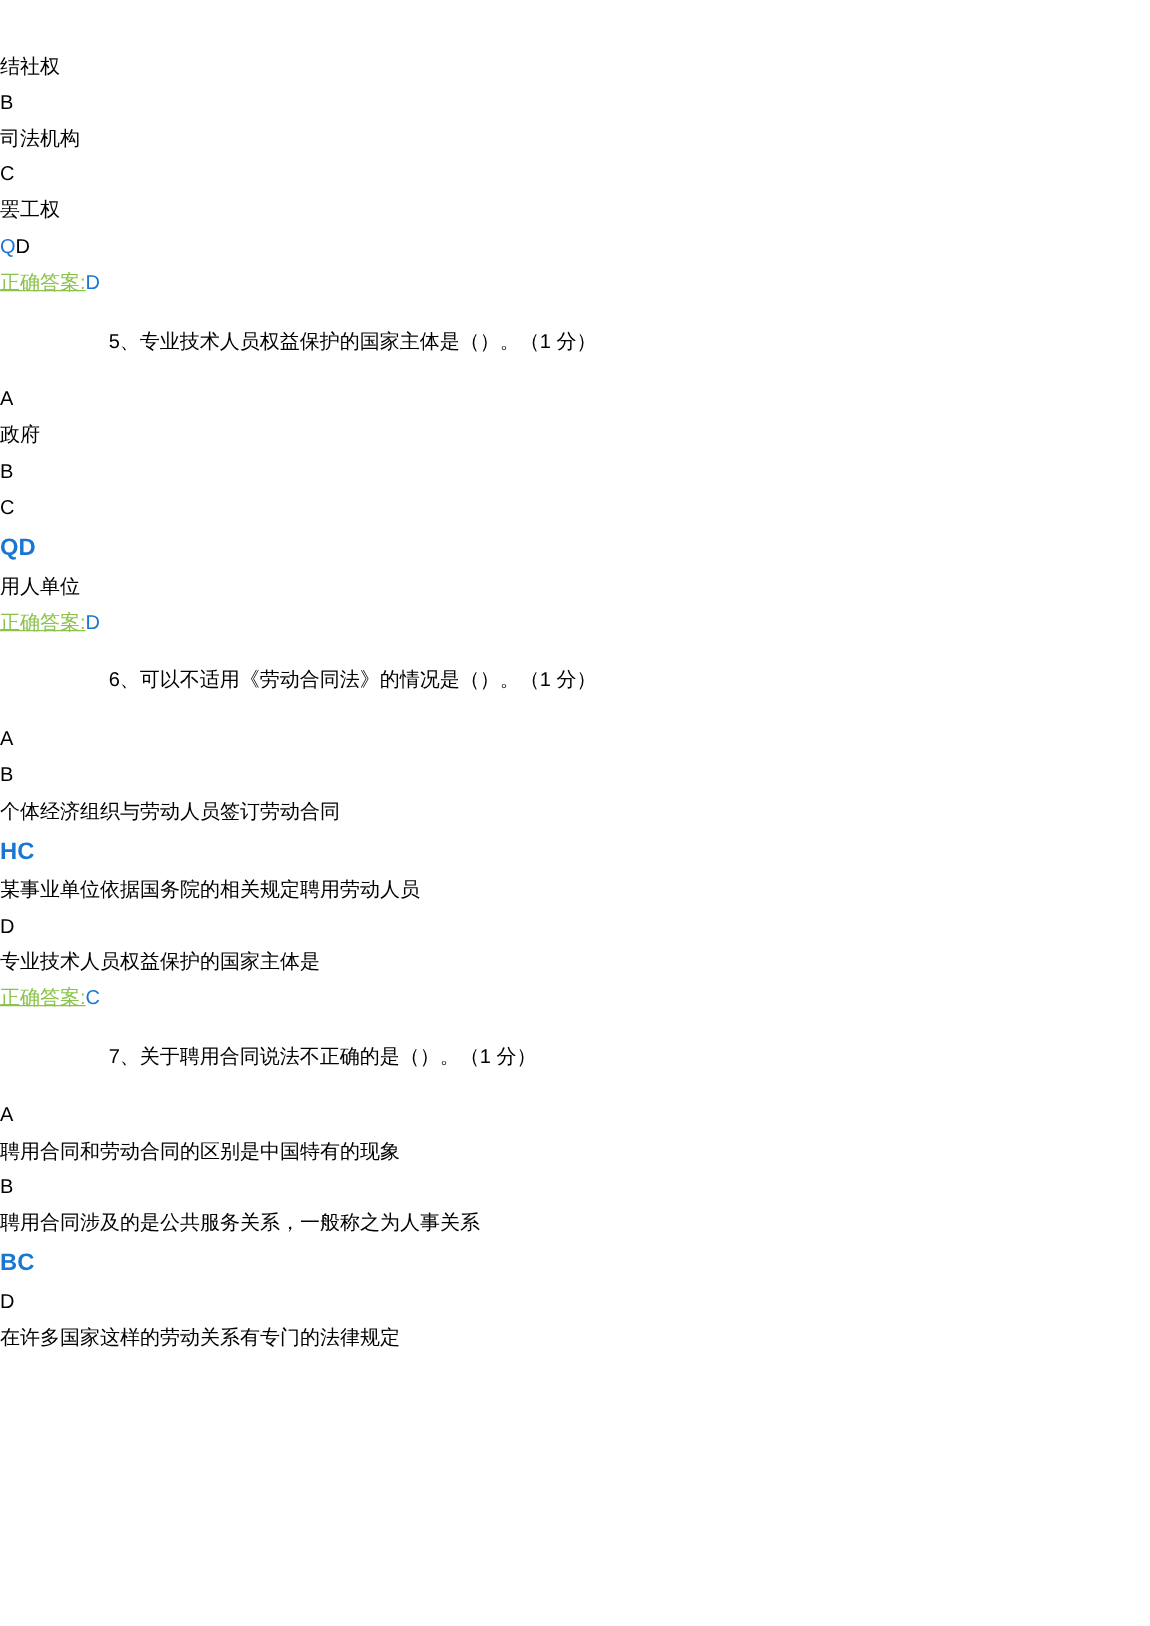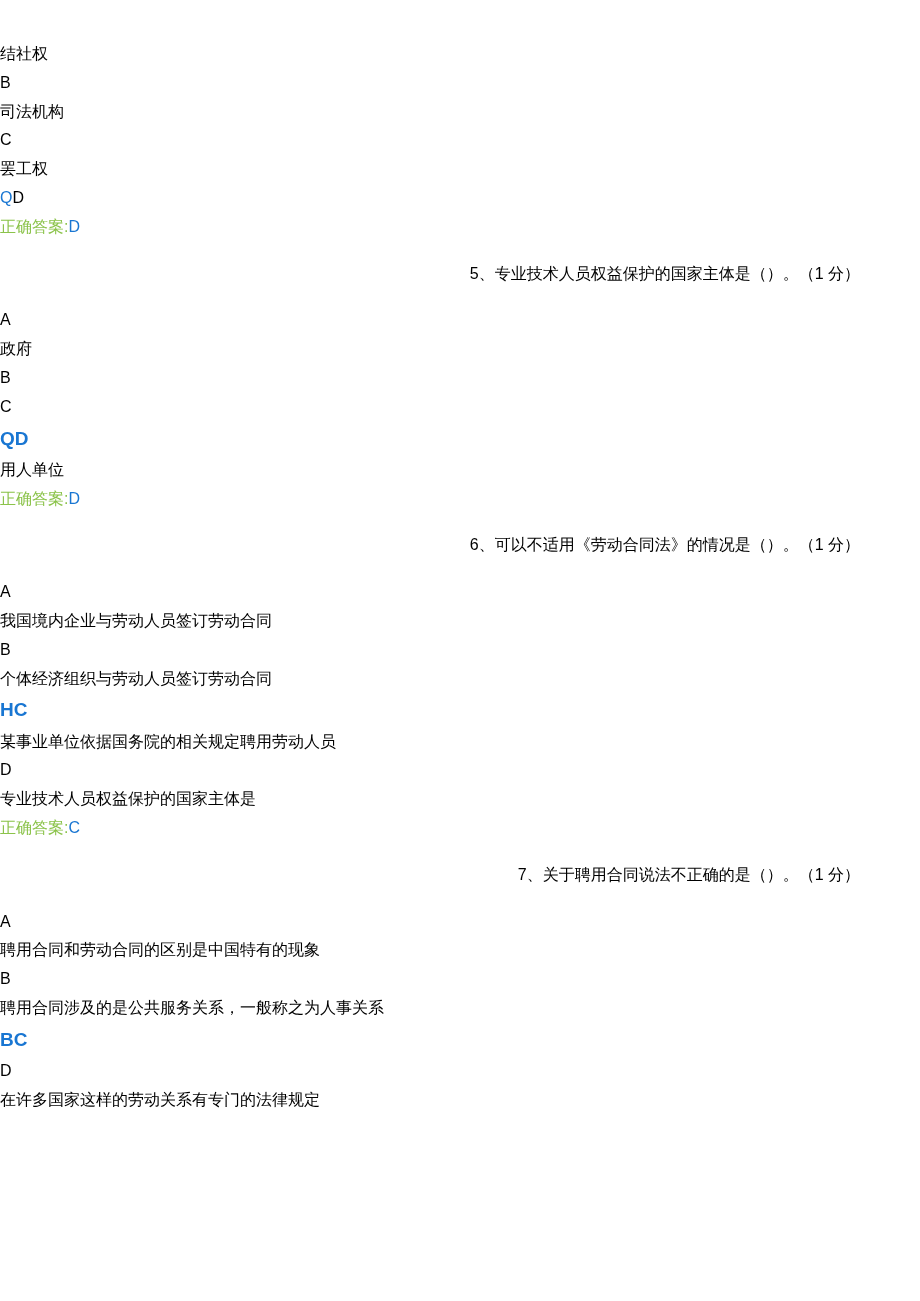--- a/index.html
+++ b/index.html
@@ -13,32 +13,31 @@
       width: 920px;
     }
     .content {
       padding-right: 60px;
     }
     .option-line { color: #000; }
     .option-q {
       color: #1976d2;
       font-family: Arial, sans-serif;
     }
-    .answer-label { color: #8bc34a; }
+    .answer-label { color: #8bc34a; text-decoration: underline; }
     .answer-value {
       color: #1976d2;
       font-family: Arial, sans-serif;
     }
     .answer-line { margin-bottom: 18px; }
     .question-heading {
       margin-left: 87px;
       margin-top: 12px;
       margin-bottom: 18px;
       font-size: 16px;
-      text-align: right;
     }
     .blue-line {
       color: #1976d2;
       font-family: Arial, sans-serif;
       font-weight: bold;
       font-size: 19px;
       letter-spacing: 0px;
     }
   </style>
 </head>
@@ -66,21 +65,20 @@
   <div class="blue-line">
     <span>Q</span><span>D</span>
   </div>
   <div class="option-line">用人单位</div>
   <div class="answer-line">
     <span class="answer-label">正确答案:</span><span class="answer-value">D</span>
   </div>
 
   <div class="question-heading">6、可以不适用《劳动合同法》的情况是（）。（1 分）</div>
   <div class="option-line">A</div>
-  <div class="option-line">我国境内企业与劳动人员签订劳动合同</div>
   <div class="option-line">B</div>
   <div class="option-line">个体经济组织与劳动人员签订劳动合同</div>
   <div class="blue-line">
     <span>H</span><span>C</span>
   </div>
   <div class="option-line">某事业单位依据国务院的相关规定聘用劳动人员</div>
   <div class="option-line">D</div>
   <div class="option-line">专业技术人员权益保护的国家主体是</div>
   <div class="answer-line">
     <span class="answer-label">正确答案:</span><span class="answer-value">C</span>

